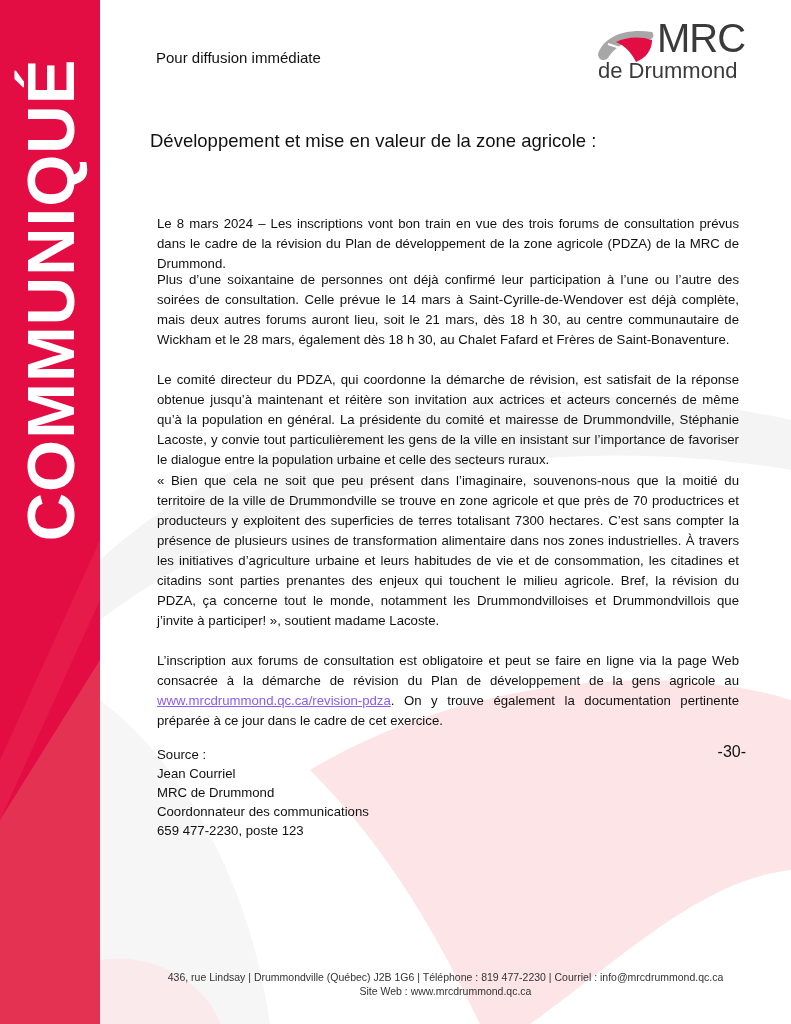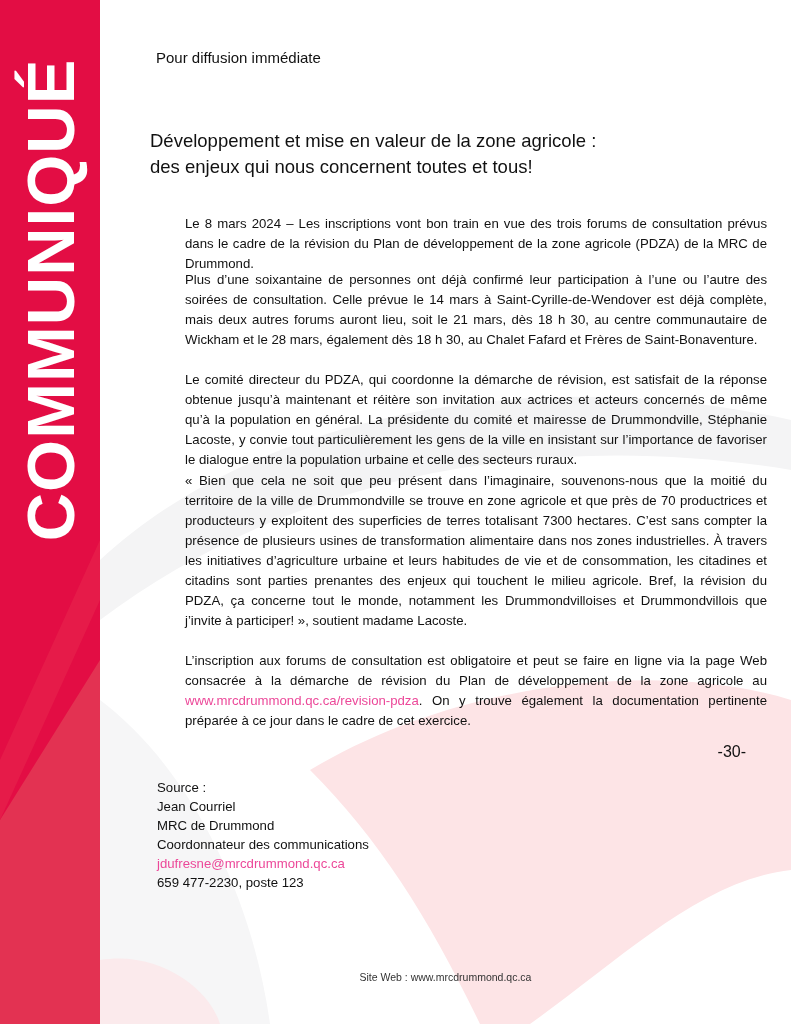--- a/index.html
+++ b/index.html
@@ -42,31 +42,30 @@
   .logo-svg { position: absolute; left: 0; top: 4px; }
 
   .headline {
     position: absolute; left: 150px; top: 128px; width: 600px;
     text-align: left; font-size: 18.5px; line-height: 26px; color: #111;
   }
   .body-text {
     position: absolute; left: 157px; width: 582px;
     font-size: 13.2px; line-height: 20px; text-align: justify; color: #111;
     font-family: "Liberation Sans", sans-serif;
-    margin-left: 28px;
   }
   .p1 { top: 214px; }
   .p2 { top: 270px; }
   .p3 { top: 370px; }
   .p4 { top: 471px; }
   .p5 { top: 651px; }
   .end-mark { position: absolute; left: 150px; top: 743px; width: 596px; text-align: right; font-size: 16px; }
-  .source { position: absolute; left: 157px; top: 778px; font-size: 13.2px; line-height: 19px; }
+  .source { position: absolute; left: 157px; top: 745px; font-size: 13.2px; line-height: 19px; }
   .source div { white-space: nowrap; }
-  a.link { color: #ec4899; }
+  a.link { color: #8b5cf6; text-decoration: underline; }
   .footer {
     position: absolute; left: 100px; top: 970px; width: 691px; text-align: center;
     font-size: 10.5px; line-height: 14px; color: #333;
   }
 </style>
 </head>
 <body>
 
 <div class="sidebar">
   <svg class="sidebar-shade" width="100" height="1024">
@@ -79,39 +78,47 @@
 <svg class="bg-shapes" width="691" height="1024">
   <path d="M 0 560 C 150 420 420 360 691 420 L 691 470 C 450 430 200 470 0 620 Z" fill="#f4f4f5"></path>
   <path d="M 210 770 C 360 680 560 660 691 700 L 691 870 C 600 880 520 960 430 1024 L 380 1024 C 330 920 280 840 210 770 Z" fill="#fde4e6"></path>
   <path d="M 0 700 C 80 760 150 880 170 1024 L 0 1024 Z" fill="#f6f6f7"></path>
   <path d="M 0 960 C 60 950 110 990 120 1024 L 0 1024 Z" fill="#fbeaec"></path>
 </svg>
 
 <div class="content">
   <div class="release-label">Pour diffusion immédiate</div>
 
+  <div class="logo">
+    <svg class="logo-svg" width="64" height="42">
+      <path d="M 2 30 C 8 12 30 4 56 8 C 58 10 58 14 55 15 C 36 14 20 20 12 34 C 8 38 2 36 2 30 Z" fill="#a7a7a7"></path>
+      <path d="M 20 18 C 30 13 44 12 56 16 C 56 26 50 34 40 38 C 36 30 30 22 20 18 Z" fill="#e30d44"></path>
+      <path d="M 12 20 L 30 26" stroke="#fff" stroke-width="2"></path>
+    </svg>
+    <div class="logo-mrc">MRC</div>
+    <div class="logo-de">de Drummond</div>
+  </div>
 
   <div class="headline">
     <div>Développement et mise en valeur de la zone agricole :</div>
-    <div>des enjeux qui nous concernent toutes et tous!</div>
   </div>
 
   <div class="body-text p1">Le 8 mars 2024 – Les inscriptions vont bon train en vue des trois forums de consultation prévus dans le cadre de la révision du Plan de développement de la zone agricole (PDZA) de la MRC de Drummond.</div>
   <div class="body-text p2">Plus d’une soixantaine de personnes ont déjà confirmé leur participation à l’une ou l’autre des soirées de consultation. Celle prévue le 14 mars à Saint-Cyrille-de-Wendover est déjà complète, mais deux autres forums auront lieu, soit le 21 mars, dès 18 h 30, au centre communautaire de Wickham et le 28 mars, également dès 18 h 30, au Chalet Fafard et Frères de Saint-Bonaventure.</div>
   <div class="body-text p3">Le comité directeur du PDZA, qui coordonne la démarche de révision, est satisfait de la réponse obtenue jusqu’à maintenant et réitère son invitation aux actrices et acteurs concernés de même qu’à la population en général. La présidente du comité et mairesse de Drummondville, Stéphanie Lacoste, y convie tout particulièrement les gens de la ville en insistant sur l’importance de favoriser le dialogue entre la population urbaine et celle des secteurs ruraux.</div>
   <div class="body-text p4">« Bien que cela ne soit que peu présent dans l’imaginaire, souvenons-nous que la moitié du territoire de la ville de Drummondville se trouve en zone agricole et que près de 70 productrices et producteurs y exploitent des superficies de terres totalisant 7300 hectares. C’est sans compter la présence de plusieurs usines de transformation alimentaire dans nos zones industrielles. À travers les initiatives d’agriculture urbaine et leurs habitudes de vie et de consommation, les citadines et citadins sont parties prenantes des enjeux qui touchent le milieu agricole. Bref, la révision du PDZA, ça concerne tout le monde, notamment les Drummondvilloises et Drummondvillois que j’invite à participer! », soutient madame Lacoste.</div>
-  <div class="body-text p5"><span>L’inscription aux forums de consultation est obligatoire et peut se faire en ligne via la page Web consacrée à la démarche de révision du Plan de développement de la zone agricole au </span><a class="link">www.mrcdrummond.qc.ca/revision-pdza</a><span>. On y trouve également la documentation pertinente préparée à ce jour dans le cadre de cet exercice.</span></div>
+  <div class="body-text p5"><span>L’inscription aux forums de consultation est obligatoire et peut se faire en ligne via la page Web consacrée à la démarche de révision du Plan de développement de la gens agricole au </span><a class="link">www.mrcdrummond.qc.ca/revision-pdza</a><span>. On y trouve également la documentation pertinente préparée à ce jour dans le cadre de cet exercice.</span></div>
 
   <div class="end-mark">-30-</div>
 
   <div class="source">
     <div>Source :</div>
     <div>Jean Courriel</div>
     <div>MRC de Drummond</div>
     <div>Coordonnateur des communications</div>
-    <div><a class="link">jdufresne@mrcdrummond.qc.ca</a></div>
     <div>659 477-2230, poste 123</div>
   </div>
 
   <div class="footer">
+    <div>436, rue Lindsay | Drummondville (Québec) J2B 1G6 | Téléphone : 819 477-2230 | Courriel : info@mrcdrummond.qc.ca</div>
     <div>Site Web : www.mrcdrummond.qc.ca</div>
   </div>
 </div>
 
 </body></html>

